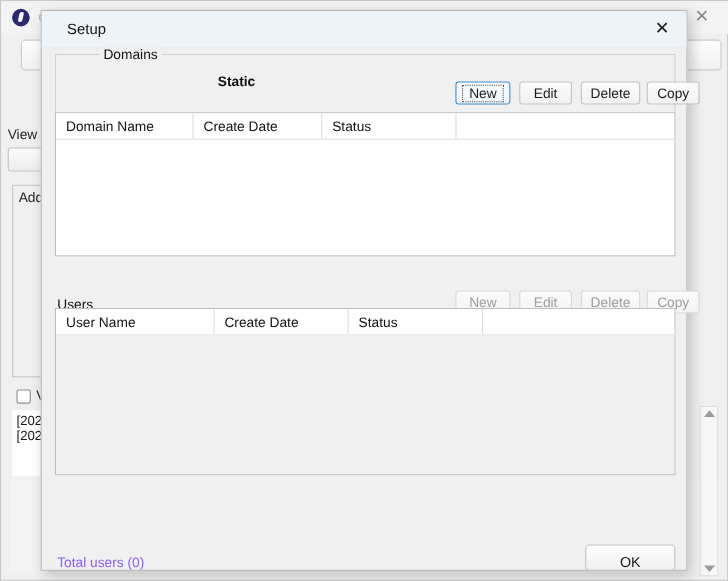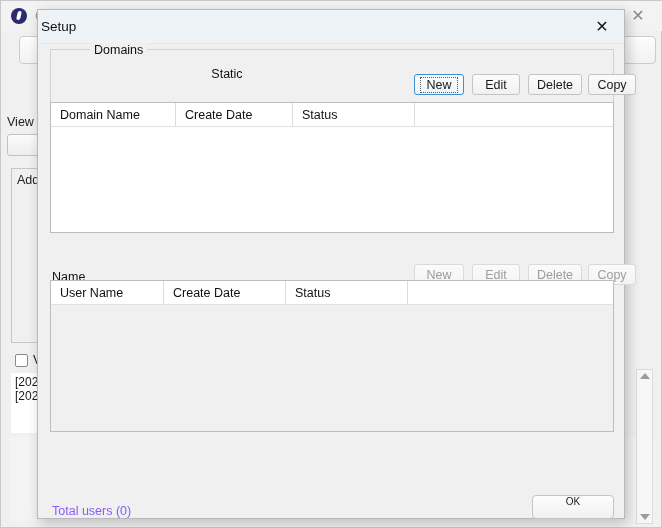--- a/index.html
+++ b/index.html
@@ -150,21 +150,21 @@
     border: 1px solid #b9b9b9;
     box-shadow: 3px 4px 12px rgba(0,0,0,0.22);
   }
   #dlg-titlebar {
     position: absolute; left: 0; top: 0;
     width: 100%; height: 34px;
     background: #eef3f8;
     border-bottom: 1px solid #e3e8ee;
   }
   #dlg-title {
-    position: absolute; left: 3px; top: 9px;
+    position: absolute; left: 23px; top: 9px;
     font-size: 13.5px; color: #111;
   }
   #dlg-close {
     position: absolute; right: 0; top: 0;
     width: 44px; height: 34px;
     display: flex; align-items: center; justify-content: center;
     color: #1a1a1a; font-size: 16px; line-height: 1;
   }
 
   
@@ -172,23 +172,23 @@
     position: absolute; left: 12px; top: 39px;
     width: 564px; height: 184px;
     border: 1px solid #d2d2d2;
   }
   #domains-legend {
     position: absolute; left: 20px; top: 33px;
     background: #f0f0f0; padding: 0 4px;
     font-size: 12.5px; color: #111; margin-left: 32px;
   }
   #static-label {
-    position: absolute; left: 24px; top: 57px;
+    position: absolute; left: 12px; top: 57px;
     width: 330px; text-align: center;
-    font-size: 12.5px; color: #111;
+    font-size: 12.5px; color: #111; font-weight: bold;
   }
 
   .tbtn {
     position: absolute; top: 64px;
     height: 21px;
     background: linear-gradient(#fcfcfc,#f1f1f1);
     border: 1px solid #c4c4c4; border-radius: 3px;
     font-size: 12.5px; color: #1a1a1a;
     display: flex; align-items: center; justify-content: center;
   }
@@ -261,22 +261,22 @@
 
   #total-users {
     position: absolute; left: 14px; top: 494px;
     font-size: 12.5px; color: #8b5cf6;
   }
   #ok-button {
     position: absolute; left: 494px; top: 485px;
     width: 82px; height: 24px;
     background: linear-gradient(#fdfdfd,#f1f1f1);
     border: 1px solid #c4c4c4; border-radius: 4px;
-    font-size: 10px; color: #1a1a1a;
-    display: flex; align-items: flex-start; justify-content: center;
+    font-size: 13px; color: #1a1a1a;
+    display: flex; align-items: flex-end; justify-content: center;
   }
 </style>
 </head>
 <body>
 
 <div id="bg-window">
 
   <div id="bg-titlebar">
     <span id="bg-app-icon"></span>
     <span id="bg-app-title">Core FTP Server</span>
@@ -356,38 +356,38 @@
   <div class="list" id="domains-list">
     <div class="list-header">
       <div class="hcell" style="width:125px">Domain Name</div>
       <div class="hcell" style="width:117px">Create Date</div>
       <div class="hcell" style="width:122px">Status</div>
       <div class="hcell" style="flex:1"></div>
     </div>
     <div class="list-body" style="height:105px"></div>
   </div>
 
-  <div id="users-label">Name</div>
+  <div id="users-label">Users</div>
 
   <div class="ubtn" id="ubtn-new">
     <span>New</span>
   </div>
   <div class="ubtn" id="ubtn-edit">
     <span>Edit</span>
   </div>
   <div class="ubtn" id="ubtn-delete">
     <span>Delete</span>
   </div>
   <div class="ubtn" id="ubtn-copy">
     <span>Copy</span>
   </div>
 
   <div class="list" id="users-list">
     <div class="list-header">
-      <div class="hcell" style="width:113px">User Name</div>
+      <div class="hcell" style="width:144px">User Name</div>
       <div class="hcell" style="width:122px">Create Date</div>
       <div class="hcell" style="width:122px">Status</div>
       <div class="hcell" style="flex:1"></div>
     </div>
     <div class="list-body disabled" style="height:126px"></div>
   </div>
 
   <div id="total-users">Total users (0)</div>
 
   <div id="ok-button">

